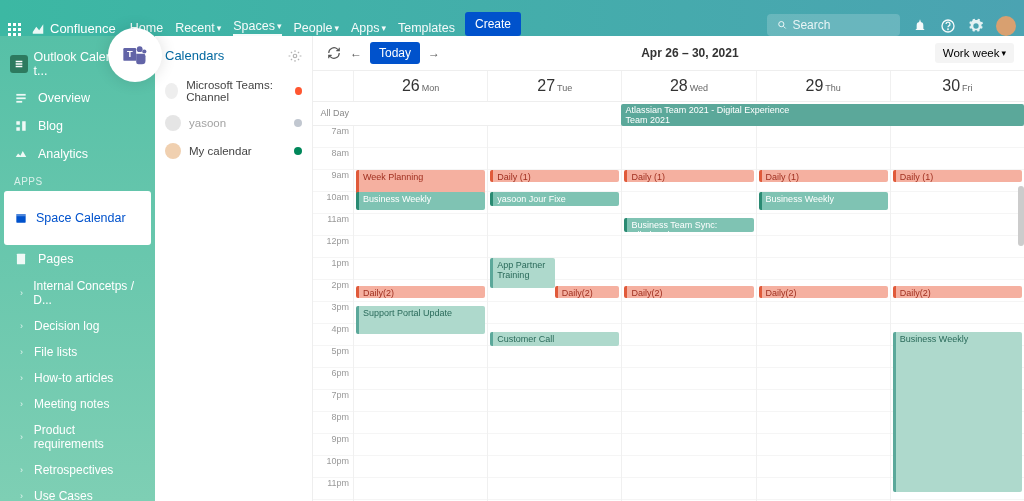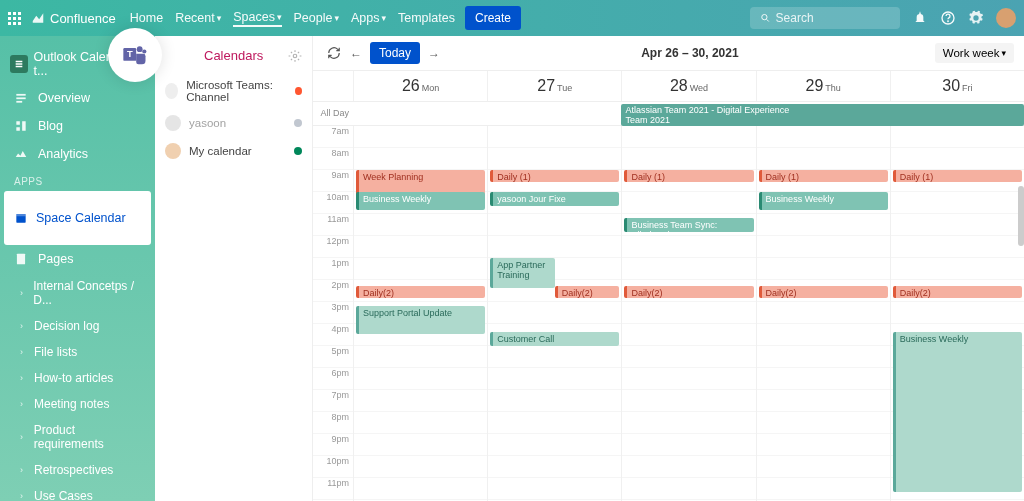--- a/index.html
+++ b/index.html
@@ -1,47 +1,47 @@
 <!DOCTYPE html>
 <html><head>
 <meta charset="utf-8">
 <style>
 * { margin:0; padding:0; box-sizing:border-box; font-family:-apple-system,BlinkMacSystemFont,"Segoe UI",sans-serif; }
 body { width:1024px; height:501px; overflow:hidden; background:#fff; position:relative; }
-.topbar { height:36px; background:linear-gradient(90deg,#3cb8a3 0%,#4ba3b2 100%); display:flex; align-items:center; padding:0 8px; color:#fff; font-size:13px; }
+.topbar { height:36px; background:linear-gradient(90deg,#3cb8a3 0%,#4ba3b2 100%); display:flex; align-items:flex-end; padding:0 8px; color:#fff; font-size:13px; }
 .app-switcher { display:grid; grid-template-columns:repeat(3,3px); grid-template-rows:repeat(3,3px); gap:2px; margin-right:10px; cursor:pointer; }
 .app-switcher span { background:#fff; }
 .logo { display:flex; align-items:center; font-weight:500; margin-right:14px; }
 .logo-icon { width:14px; height:14px; margin-right:5px; }
 .nav { display:flex; align-items:center; gap:12px; }
 .nav-item { display:flex; align-items:center; cursor:pointer; font-size:12.5px; opacity:.95; }
 .nav-item.active { border-bottom:2px solid #fff; padding-bottom:1px; }
 .chev { margin-left:2px; font-size:9px; }
 .create-btn { background:#0052CC; color:#fff; border:none; padding:5px 10px; border-radius:3px; font-size:12px; margin-left:10px; cursor:pointer; }
 .spacer { flex:1; }
-.search-box { background:rgba(255,255,255,.18); border-radius:4px; padding:4px 10px; display:flex; align-items:center; width:150px; font-size:12px; }
+.search-box { background:rgba(255,255,255,.18); border-radius:4px; padding:4px 10px; display:flex; align-items:center; width:133px; font-size:12px; }
 .search-box input { background:transparent; border:none; outline:none; color:#fff; width:100%; font-size:12px; }
 .search-box input::placeholder { color:rgba(255,255,255,.85); }
 .top-icons { display:flex; align-items:center; gap:12px; margin-left:12px; }
 .top-icon { width:16px; height:16px; cursor:pointer; opacity:.95; }
 .avatar-img { width:20px; height:20px; border-radius:50%; background:#d8a070; }
 .layout { display:flex; height:465px; }
 .sidebar { width:155px; background:linear-gradient(180deg,#56c0a7 0%,#7ecfb4 100%); color:#fff; padding:8px 0; font-size:12.5px; overflow:hidden; }
 .sb-space { display:flex; align-items:center; padding:6px 10px; font-weight:500; }
 .sb-space-icon { width:18px; height:18px; background:#2d7a5f; border-radius:3px; margin-right:6px; display:flex; align-items:center; justify-content:center; }
 .sb-item { display:flex; align-items:center; padding:7px 14px; cursor:pointer; }
 .sb-item .mini-icon { width:14px; margin-right:10px; opacity:.9; }
 .sb-section { font-size:10px; opacity:.75; padding:8px 14px 4px; letter-spacing:.5px; }
 .sb-app { display:flex; align-items:center; padding:20px 10px; }
 .sb-app.active { background:#fff; color:#0052CC; border-radius:3px; margin:0 4px; }
 .sb-app .mini-icon { width:14px; margin-right:8px; }
 .sb-tree-item { display:flex; align-items:center; padding:6px 10px 6px 20px; cursor:pointer; font-size:12px; }
 .sb-tree-item .tree-chev { width:8px; margin-right:6px; font-size:9px; opacity:.8; }
 .cal-list { width:158px; border-right:1px solid #eee; padding:8px; background:#fff; }
-.cal-header { display:flex; align-items:center; justify-content:space-between; padding:4px 2px 10px; font-size:13px; font-weight:500; color:#be185d;margin-left:39px; }
+.cal-header { display:flex; align-items:center; justify-content:space-between; padding:4px 2px 10px; font-size:13px; font-weight:500; color:#0369a1; }
 .gear-icon { width:14px; height:14px; opacity:.5; cursor:pointer; }
 .cal-row { display:flex; align-items:center; padding:6px 2px; font-size:11.5px; color:#444; cursor:pointer; }
 .cal-row .cav { width:16px; height:16px; border-radius:50%; margin-right:8px; background:#ddd; display:flex; align-items:center; justify-content:center; font-size:9px; }
 .cal-row .dot { width:8px; height:8px; border-radius:50%; margin-left:auto; }
 .calendar { flex:1; display:flex; flex-direction:column; background:#fff; position:relative; }
 .cal-toolbar { display:flex; align-items:center; padding:6px 10px; border-bottom:1px solid #eee; font-size:12px; }
 .tb-btn { width:22px; height:22px; display:flex; align-items:center; justify-content:center; cursor:pointer; color:#555; border-radius:3px; }
 .today-btn { background:#0052CC; color:#fff; padding:4px 9px; border-radius:3px; font-size:12px; cursor:pointer; margin:0 3px; }
 .date-range { flex:1; text-align:center; font-weight:700; font-size:12px; color:#333; }
 .view-btn { padding:4px 8px; background:#f4f4f4; border-radius:3px; font-size:11.5px; cursor:pointer; display:flex; align-items:center; }

